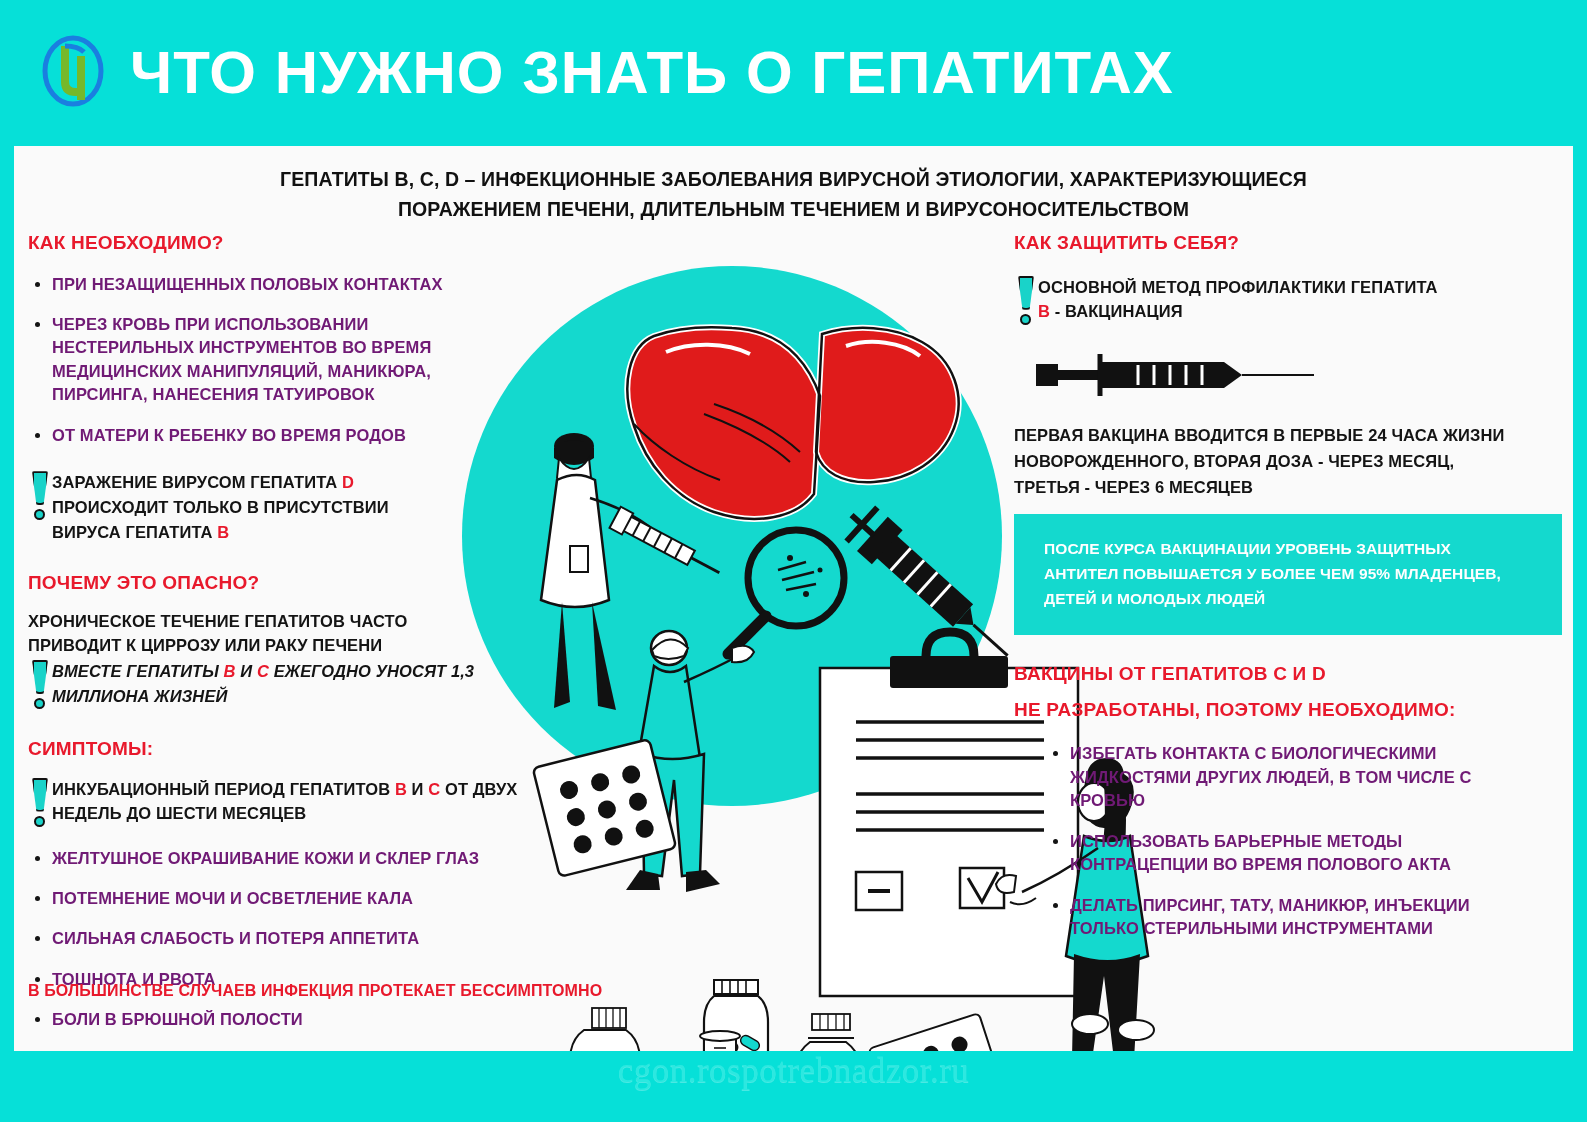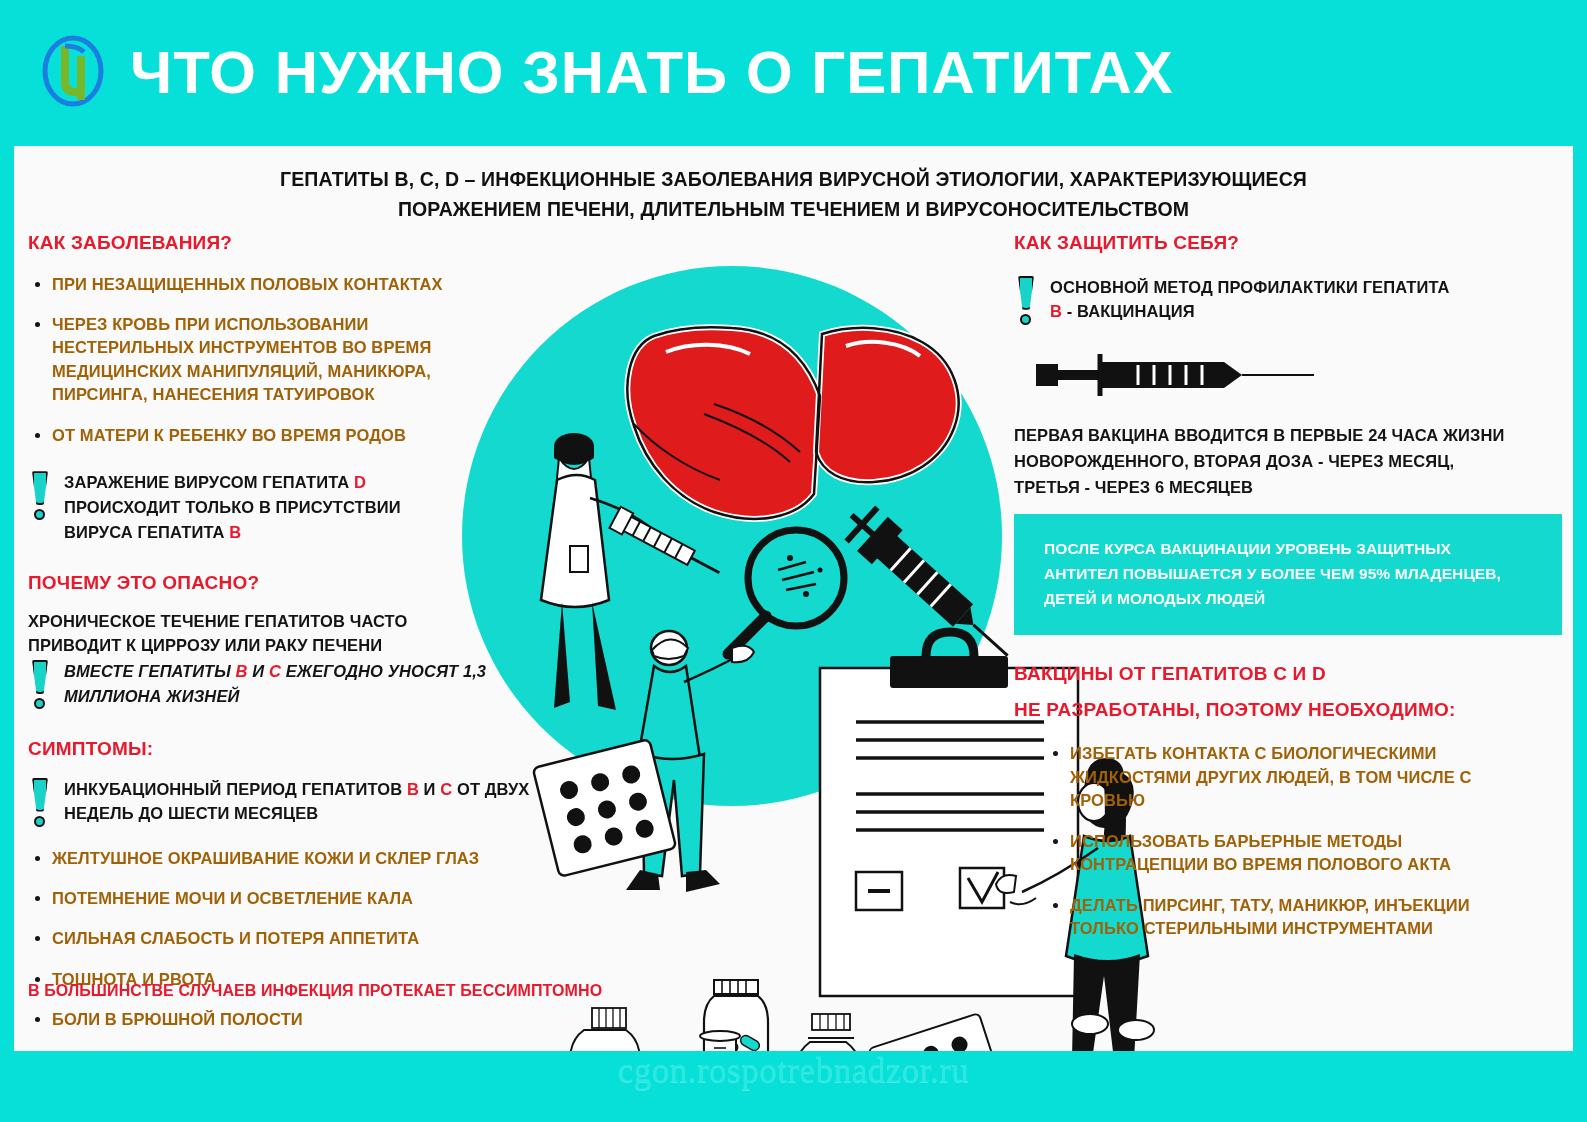--- a/index.html
+++ b/index.html
@@ -97,21 +97,21 @@
     margin-bottom: 14px;
   }
   h2.sec.two-line { margin-bottom: 10px; }
 
   ul.bullets { list-style: none; }
   ul.bullets li {
     position: relative;
     padding-left: 24px;
     font-size: 16.5px;
     font-weight: 700;
-    color: #a16207;
+    color: #701a75;
     line-height: 1.42;
     margin-bottom: 5px;
     letter-spacing: 0.1px;
     margin-top: 17px;
   }
   ul.bullets li::before {
     content: "";
     position: absolute;
     left: 7px; top: 9px;
     width: 5px; height: 5px;
@@ -124,21 +124,20 @@
     font-weight: 700;
     color: #141414;
     line-height: 1.45;
     letter-spacing: 0.1px;
   }
 
   
   .note {
     display: flex;
     align-items: flex-start;
-    gap: 12px;
   }
   .excl {
     flex: 0 0 auto;
     width: 24px; height: 52px;
     position: relative;
     margin-top: 2px;
   }
   .excl .bar {
     position: absolute;
     left: 4px; top: 0;
@@ -448,21 +447,21 @@
             <circle cx="954" cy="932" r="8"></circle>
           <circle cx="894" cy="956" r="8"></circle>
             <circle cx="924" cy="956" r="8"></circle>
             <circle cx="954" cy="956" r="8"></circle>
         </g>
       </g>
     </svg>
 
     <div class="col" id="col-left">
 
-      <h2 class="sec">КАК ЗАБОЛЕВАНИЯ?</h2>
+      <h2 class="sec">КАК НЕОБХОДИМО?</h2>
 
       <ul class="bullets">
         <li>ПРИ НЕЗАЩИЩЕННЫХ ПОЛОВЫХ КОНТАКТАХ</li>
         <li style="max-width:480px;">ЧЕРЕЗ КРОВЬ ПРИ ИСПОЛЬЗОВАНИИ НЕСТЕРИЛЬНЫХ ИНСТРУМЕНТОВ ВО ВРЕМЯ МЕДИЦИНСКИХ МАНИПУЛЯЦИЙ, МАНИКЮРА, ПИРСИНГА, НАНЕСЕНИЯ ТАТУИРОВОК</li>
         <li>ОТ МАТЕРИ К РЕБЕНКУ ВО ВРЕМЯ РОДОВ</li>
       </ul>
 
       <div class="note" style="margin-top:22px; max-width:420px;">
         <span class="excl">
           <span class="bar"></span>

